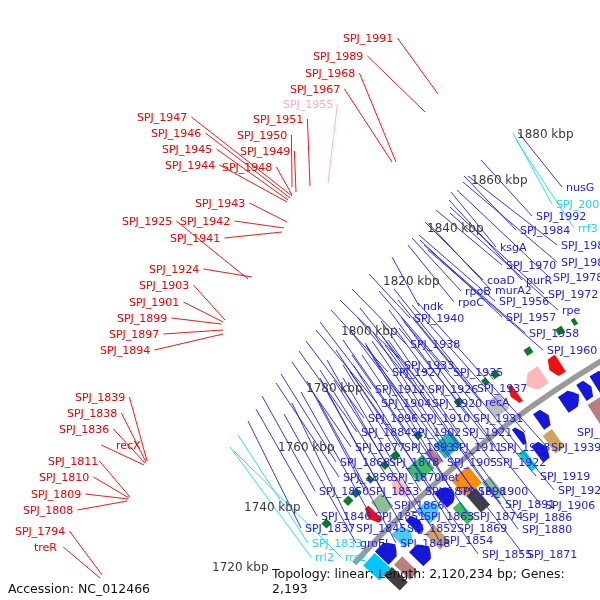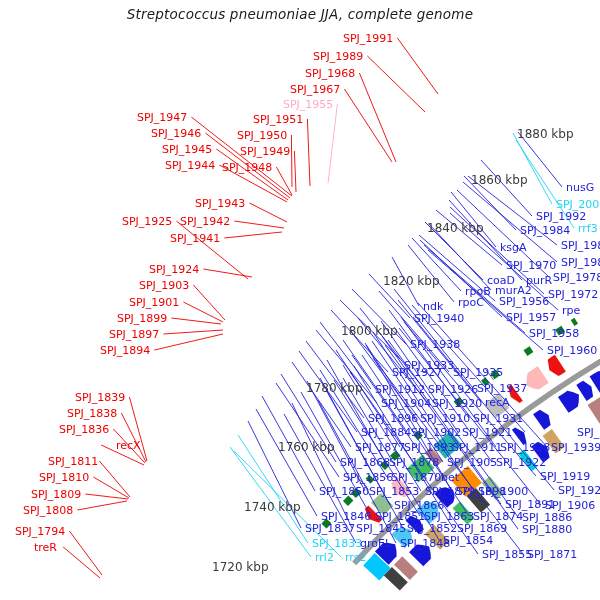--- a/index.html
+++ b/index.html
@@ -30,21 +30,20 @@
   .lbl.pink{color:#ffa9c8;}
   .lbl.blue{color:#2222dd;}
   .lbl.cyan{color:#1fd4f5;}
   .lbl.kbp{color:#3a3a3a;font-size:12px;}
 </style>
 </head>
 <body>
 
 <div id="stage">
 
-  <div class="ttl">Streptococcus pneumoniae JJA, complete genome</div>
 
   <svg id="svg" width="600" height="600">
     <defs>
       <clipPath id="clipAll">
           <rect x="0" y="0" width="600" height="600"></rect>
         </clipPath>
     </defs>
     <g clip-path="url(#clipAll)">
 
       <path id="axisArc" fill="none" stroke="#9a9a9a" stroke-width="5.5" d="M 354.2 563.3 A 1120 1120 0 0 1 1626.6 292.9"></path>
@@ -492,13 +491,15 @@
       <div class="lbl kbp" style="left: 244px; top: 502px;">1740 kbp</div>
       <div class="lbl kbp" style="left: 278px; top: 442px;">1760 kbp</div>
       <div class="lbl kbp" style="left: 306px; top: 383px;">1780 kbp</div>
       <div class="lbl kbp" style="left: 341px; top: 326px;">1800 kbp</div>
       <div class="lbl kbp" style="left: 383px; top: 276px;">1820 kbp</div>
       <div class="lbl kbp" style="left: 427px; top: 223px;">1840 kbp</div>
       <div class="lbl kbp" style="left: 471px; top: 175px;">1860 kbp</div>
       <div class="lbl kbp" style="left: 517px; top: 129px;">1880 kbp</div>
     </div>
 
+  <div class="foot left">Accession: NC_012466</div>
+  <div class="foot right">Topology: linear; Length: 2,120,234 bp; Genes: 2,193</div>
 </div>
 
 </body></html>

